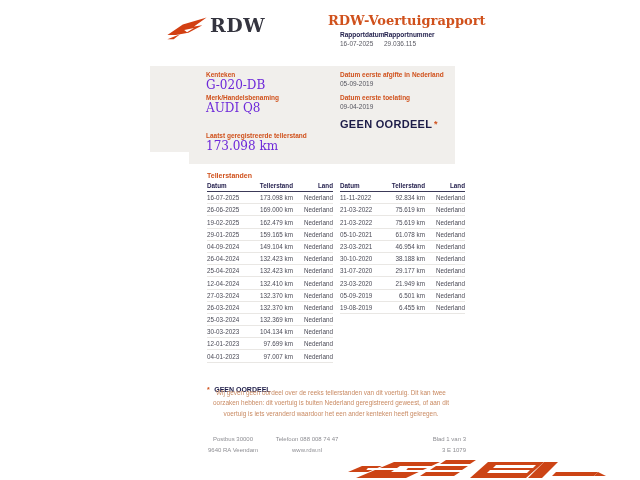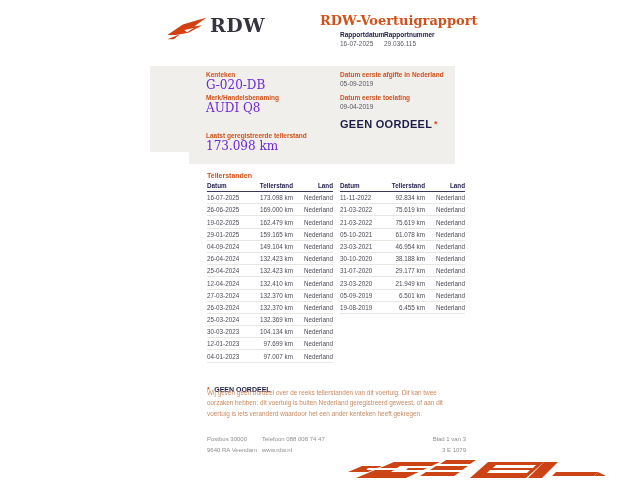--- a/index.html
+++ b/index.html
@@ -1,18 +1,18 @@
 <!DOCTYPE html>
 <html><head>
 <meta charset="utf-8">
 <style>
   html,body{margin:0;padding:0;background:#ffffff;}
   .page{position:relative;width:640px;height:480px;background:#fff;overflow:hidden;
         font-family:"Liberation Sans", sans-serif;color:#2f2f3a;}
-  .abs{position:absolute;}
+  .abs{position:absolute;text-align:center;}
 
   
   .logo-text{font-family:"DejaVu Serif", serif;font-weight:bold;font-size:19px;color:#34343f;letter-spacing:.5px;}
   .doc-title{font-family:"DejaVu Serif", serif;font-weight:bold;font-size:13px;color:#d0511c;}
   .meta-label{font-size:6.5px;font-weight:bold;color:#24224e;}
   .meta-value{font-size:6.5px;color:#5b5b64;}
 
   
   .panel{background:#f1efec;}
   .field-label{font-size:6.5px;font-weight:bold;color:#d0511c;}
@@ -46,21 +46,21 @@
 
   <div class="abs" style="left:166px;top:16px;width:42px;height:26px;">
     <svg width="42" height="26" viewBox="0 0 60 37">
       <path d="M2 27 L24 12 L58 2 L40 15 L52 13 L32 24 L14 27 Z" fill="#d23f12"></path>
       <path d="M2 33 L20 26 L11 33 Z" fill="#d23f12"></path>
       <path d="M26 20 L40 17 L30 23 Z" fill="#ffffff"></path>
     </svg>
   </div>
   <div class="abs logo-text" style="left:210px;top:14px;">RDW</div>
 
-  <div class="abs doc-title" style="left:320px;top:13px;">RDW-Voertuigrapport</div>
+  <div class="abs doc-title" style="left:328px;top:13px;">RDW-Voertuigrapport</div>
 
   <div class="abs meta-label" style="left:340px;top:31px;">Rapportdatum</div>
   <div class="abs meta-value" style="left:340px;top:40px;">16-07-2025</div>
   <div class="abs meta-label" style="left:384px;top:31px;">Rapportnummer</div>
   <div class="abs meta-value" style="left:384px;top:40px;">29.036.115</div>
 
   <div class="abs panel" style="left:150px;top:66px;width:305px;height:86px;"></div>
   <div class="abs panel" style="left:189px;top:150px;width:266px;height:14px;"></div>
 
   <div class="abs field-label" style="left:206px;top:71px;">Kenteken</div>

